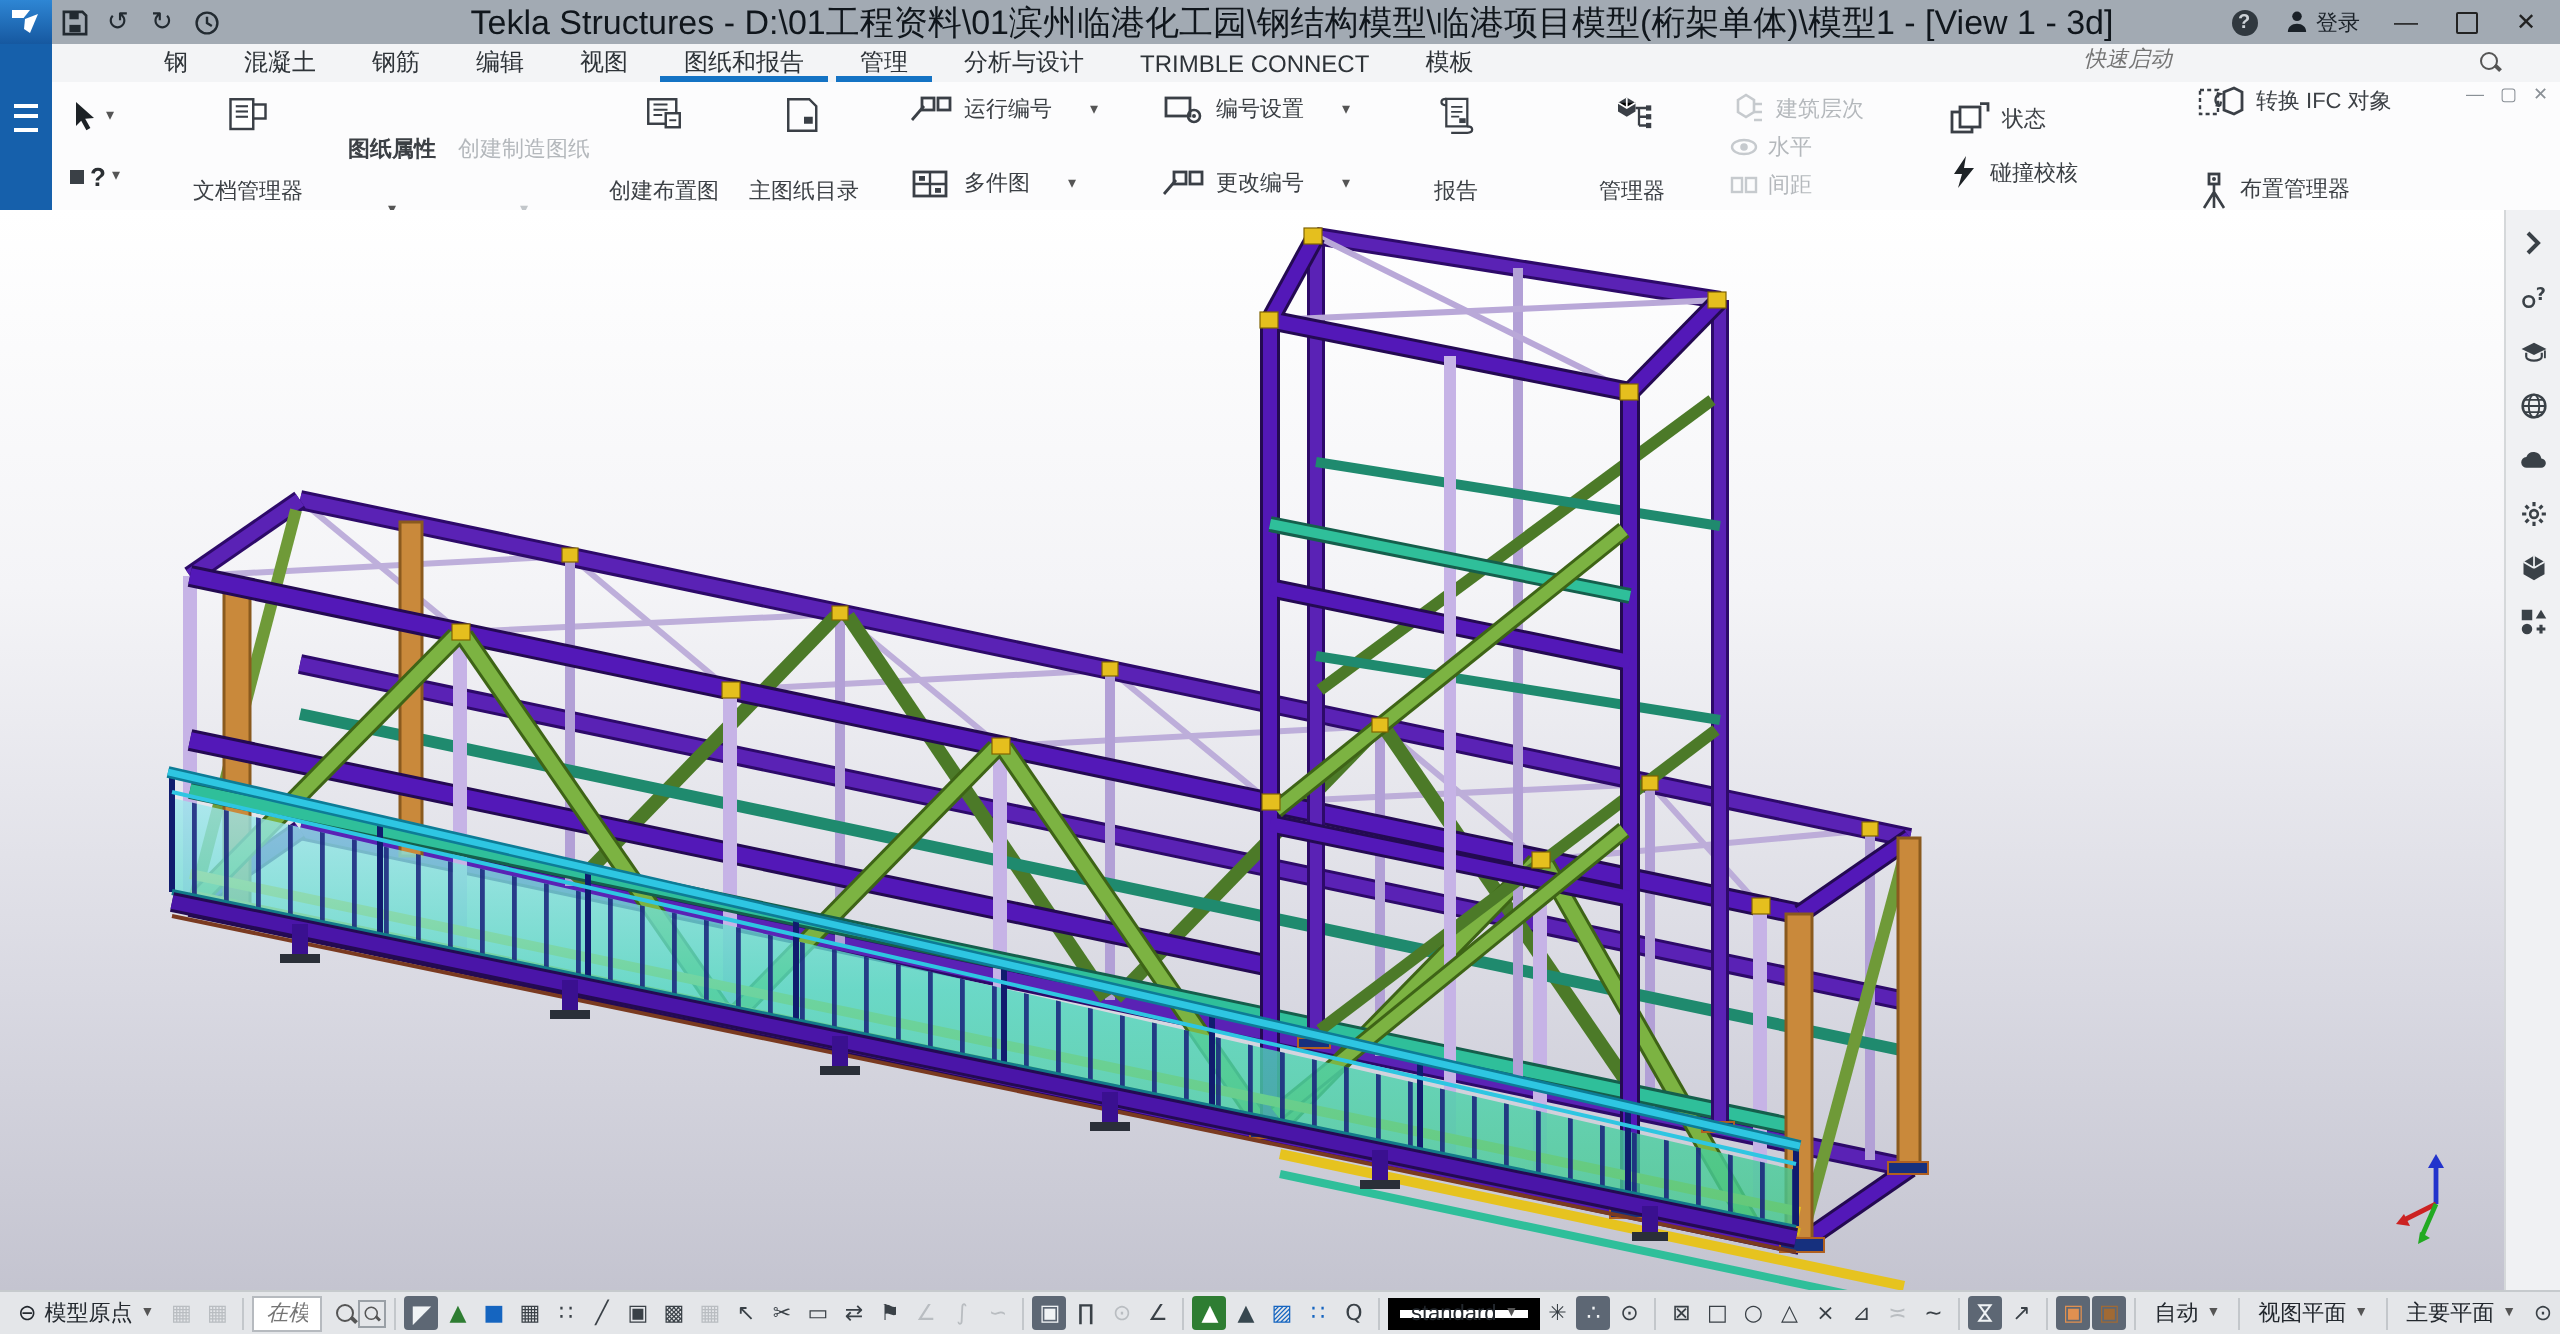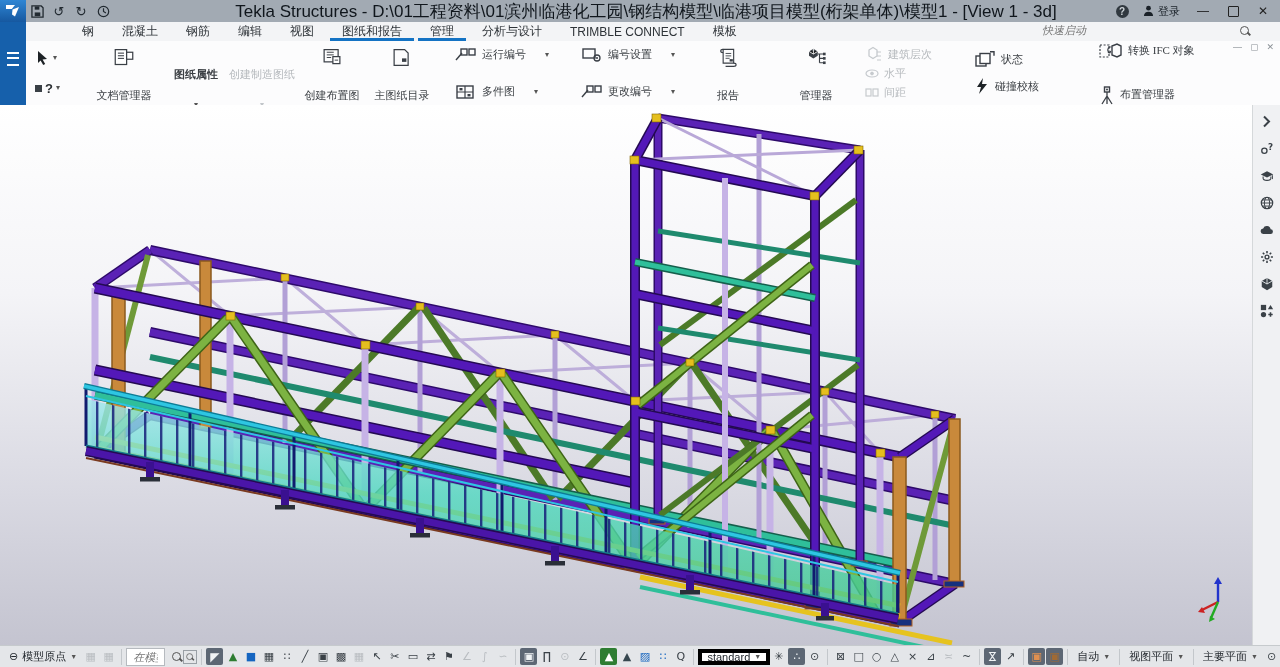--- a/index.html
+++ b/index.html
@@ -322,21 +322,21 @@
         <span class="lbl">状态</span>
       </button>
       <button class="rb-row" data-name="clash-check-button">
         <svg width="16" height="18" viewBox="0 0 16 18" data-name="clash-check-icon">
             <path d="M9 1 3 10h4l-2 7 8-10H8z" fill="#1d2226"></path>
           </svg>
         <span class="lbl">碰撞校核</span>
       </button>
     </div>
 
-    <div class="rb-col" style="margin-left:52px;gap:23px;font-family:Liberation Serif, serif;">
+    <div class="rb-col" style="margin-left:52px;gap:23px;">
       <button class="rb-row" data-name="convert-ifc-objects-button">
         <svg width="24" height="18" viewBox="0 0 24 18" data-name="convert-ifc-icon">
             <rect x="1" y="3" width="9" height="12" fill="none" stroke="#3a3f46" stroke-width="1.2" stroke-dasharray="2 1.6"></rect>
             <path d="M13 4l5-2 4 2v9l-4 2-5-2z" fill="none" stroke="#3a3f46" stroke-width="1.4"></path>
             <path d="M11 11c-3-1-3-5 0-6l-1.6-.4M11 11l.5-2.2M11 11l-2.2-.5" stroke="#3a3f46" stroke-width="1.2" fill="none"></path>
           </svg>
         <span class="lbl">转换 IFC 对象</span>
       </button>
       <button class="rb-row" data-name="layout-manager-button">
         <svg width="16" height="20" viewBox="0 0 16 20" data-name="layout-manager-icon">
@@ -772,21 +772,21 @@
           <span>▨</span>
         </button>
         <button class="ic" data-name="filter-grid-icon" style="color: rgb(21, 101, 192);">
           <span>∷</span>
         </button>
         <button class="ic" data-name="zoom-select-icon">
           <span>Q</span>
         </button>
       </div>
     <div class="sb-sep"></div>
-    <button class="sb-drop" data-name="selection-filter-dropdown" style="border:4px solid #000000;background:#fff;height:16px;">
+    <button class="sb-drop" data-name="selection-filter-dropdown" style="border:6px solid #000000;background:#fff;height:16px;">
       <span>standard</span>
         <span class="caret" data-name="caret-icon">▼</span>
     </button>
     <div class="sb-icons">
         <button class="ic" data-name="snapshot-icon">
           <span>✳</span>
         </button>
         <button class="ic active" data-name="point-cloud-icon">
           <span>∴</span>
         </button>

